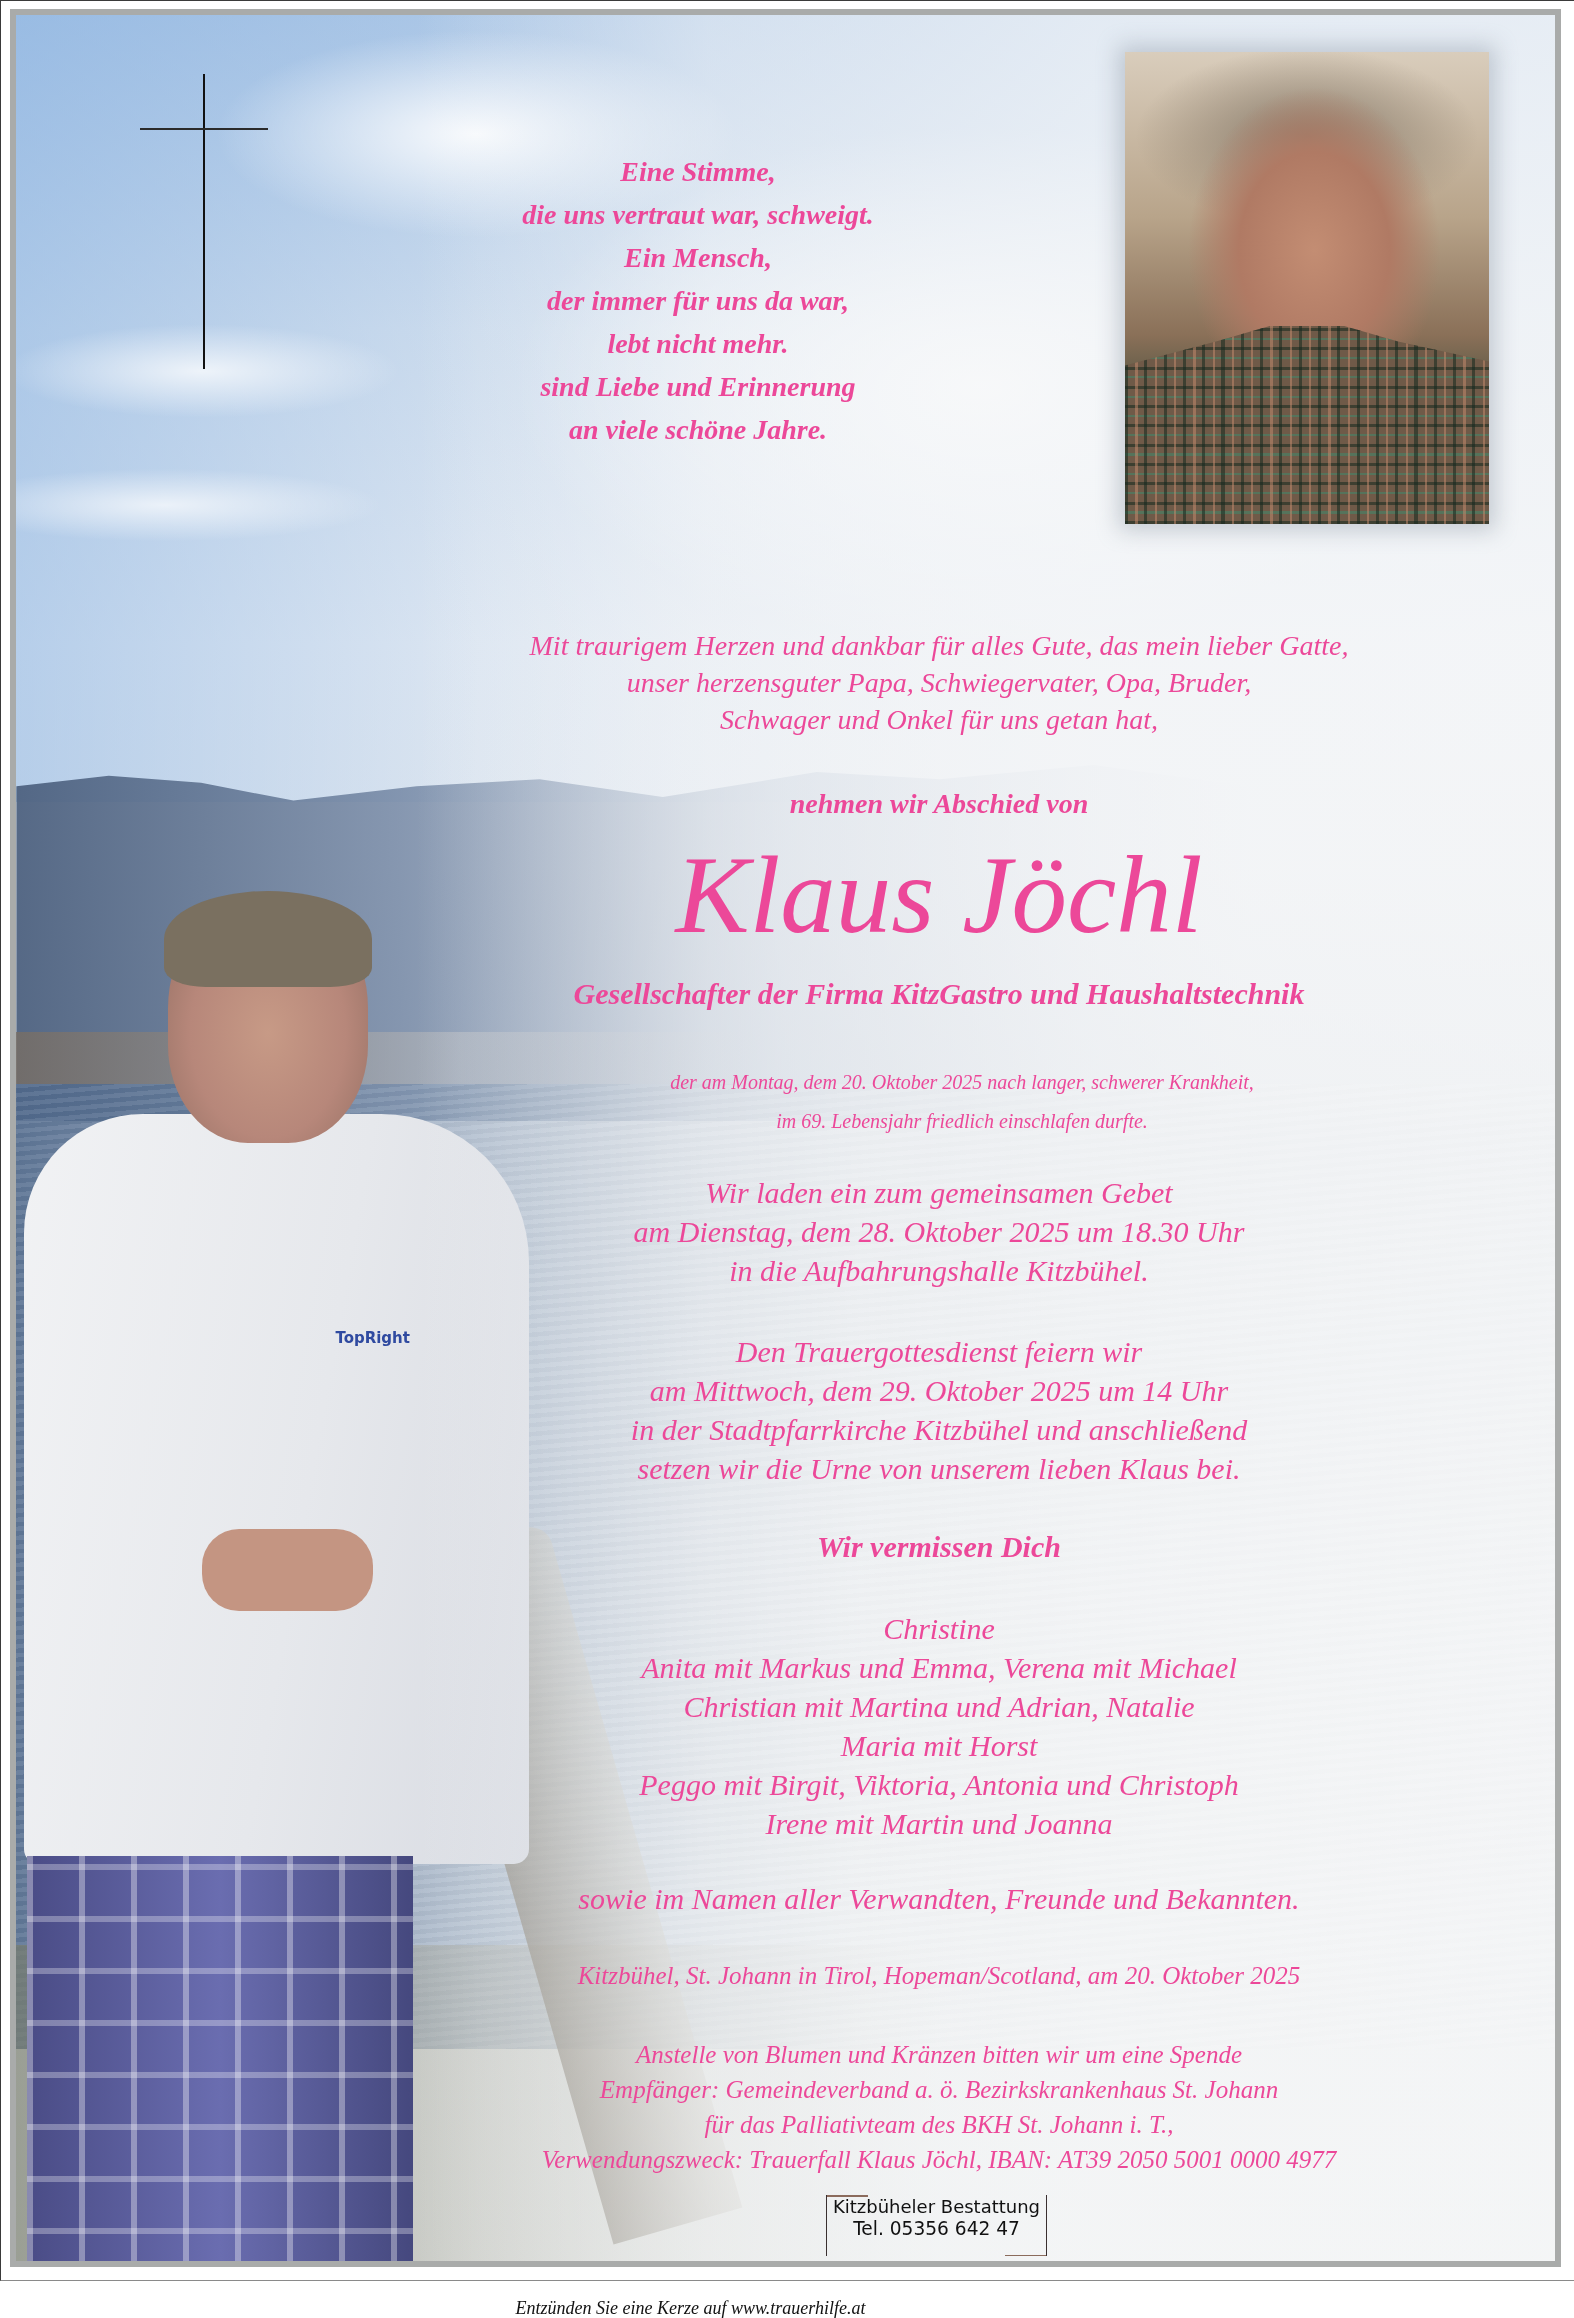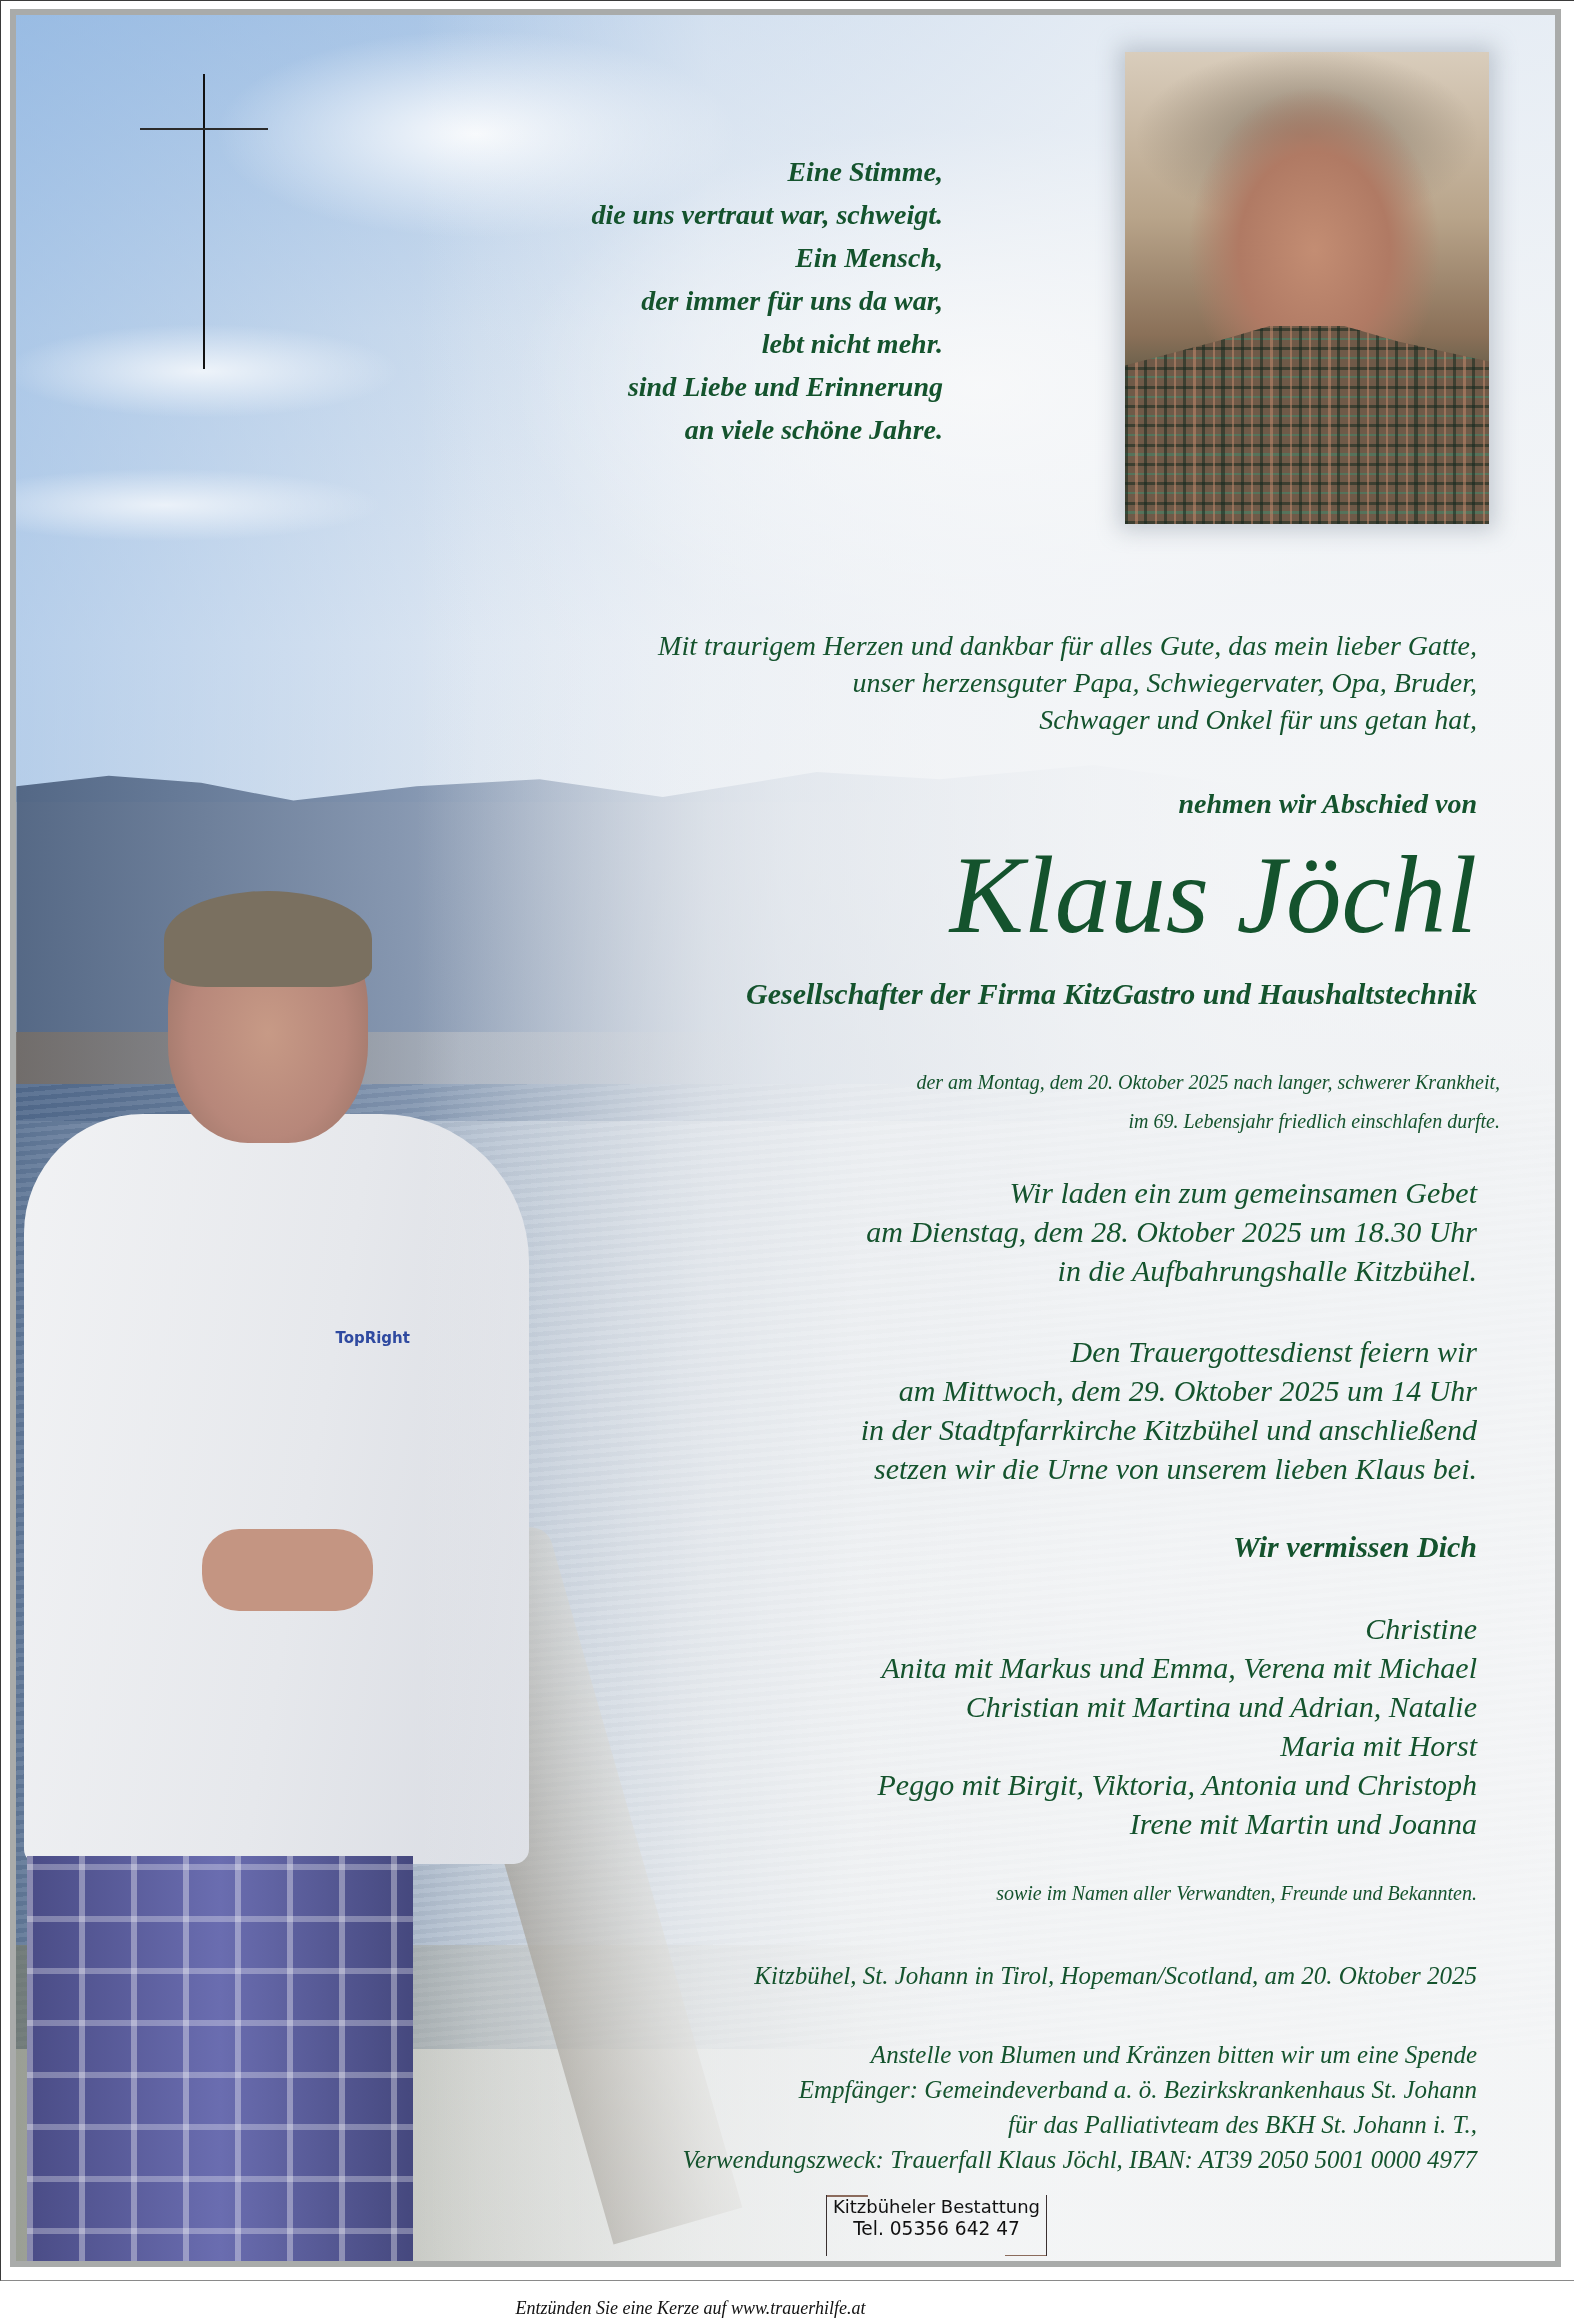--- a/index.html
+++ b/index.html
@@ -101,33 +101,33 @@
   }
   .portrait .plaid {
     position: absolute; left: 0; bottom: 0; width: 100%; height: 42%;
     background:
       repeating-linear-gradient(90deg, rgba(20,40,30,0.55) 0 3px, rgba(0,0,0,0) 3px 10.4px, rgba(200,140,110,0.5) 10.4px 12.6px, rgba(0,0,0,0) 12.6px 19.3px),
       repeating-linear-gradient(0deg, rgba(20,40,30,0.55) 0 3px, rgba(0,0,0,0) 3px 10.4px, rgba(60,140,110,0.5) 10.4px 12.6px, rgba(0,0,0,0) 12.6px 19.3px),
       #6f5a48;
     clip-path: polygon(0 20%, 25% 8%, 40% 0, 60% 0, 75% 8%, 100% 18%, 100% 100%, 0 100%);
   }
 
-  .text-block { position: absolute; text-align: right; font-style: italic; color: #14532d; }
+  .text-block { position: absolute; text-align: center; font-style: italic; color: #ec4899; }
   .poem { left: 453px; top: 150px; width: 490px; font-size: 28px; line-height: 43px; font-weight: bold; }
   .poem div { white-space: nowrap; }
   .intro { left: 401px; top: 627px; width: 1076px; font-size: 28px; line-height: 37px; }
   .farewell { left: 401px; top: 788px; width: 1076px; font-size: 28px; font-weight: bold; }
   .name { left: 401px; top: 835px; width: 1076px; font-size: 111px; line-height: 119px; }
   .role { left: 401px; top: 977px; width: 1076px; font-size: 30px; font-weight: bold; }
   .death { left: 424px; top: 1063px; width: 1076px; font-size: 20px; line-height: 39px; }
   .prayer { left: 401px; top: 1173px; width: 1076px; font-size: 30px; line-height: 39px; }
   .mass { left: 401px; top: 1332px; width: 1076px; font-size: 30px; line-height: 39px; }
   .miss { left: 401px; top: 1530px; width: 1076px; font-size: 30px; font-weight: bold; }
   .family { left: 401px; top: 1609px; width: 1076px; font-size: 30px; line-height: 39px; }
-  .relatives { left: 401px; top: 1882px; width: 1076px; font-size: 20px; }
+  .relatives { left: 401px; top: 1882px; width: 1076px; font-size: 30px; }
   .place { left: 401px; top: 1962px; width: 1076px; font-size: 25px; }
   .donation { left: 401px; top: 2037px; width: 1076px; font-size: 25px; line-height: 35px; }
   .text-block div { white-space: nowrap; }
 
   .funeral-home {
     position: absolute; left: 826px; top: 2195px; width: 219px; height: 61px;
     border-left: 1.5px solid #3a3030; border-right: 1.5px solid #3a3030;
     font-family: "DejaVu Sans", sans-serif; text-align: center; color: #111;
   }
   .funeral-home::before {

